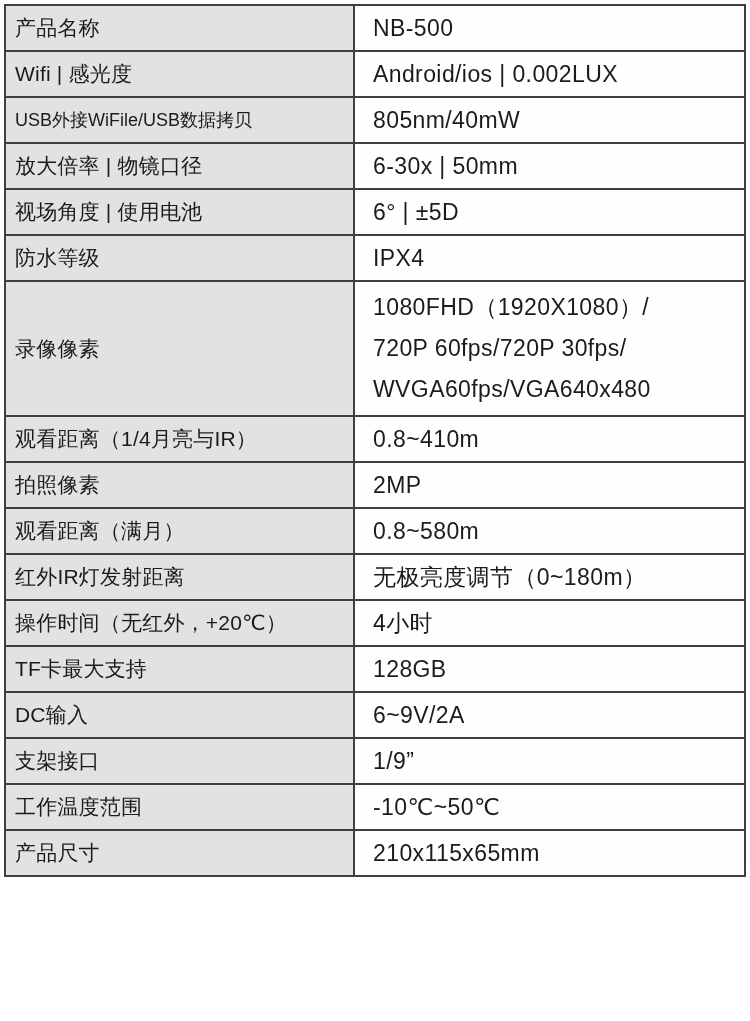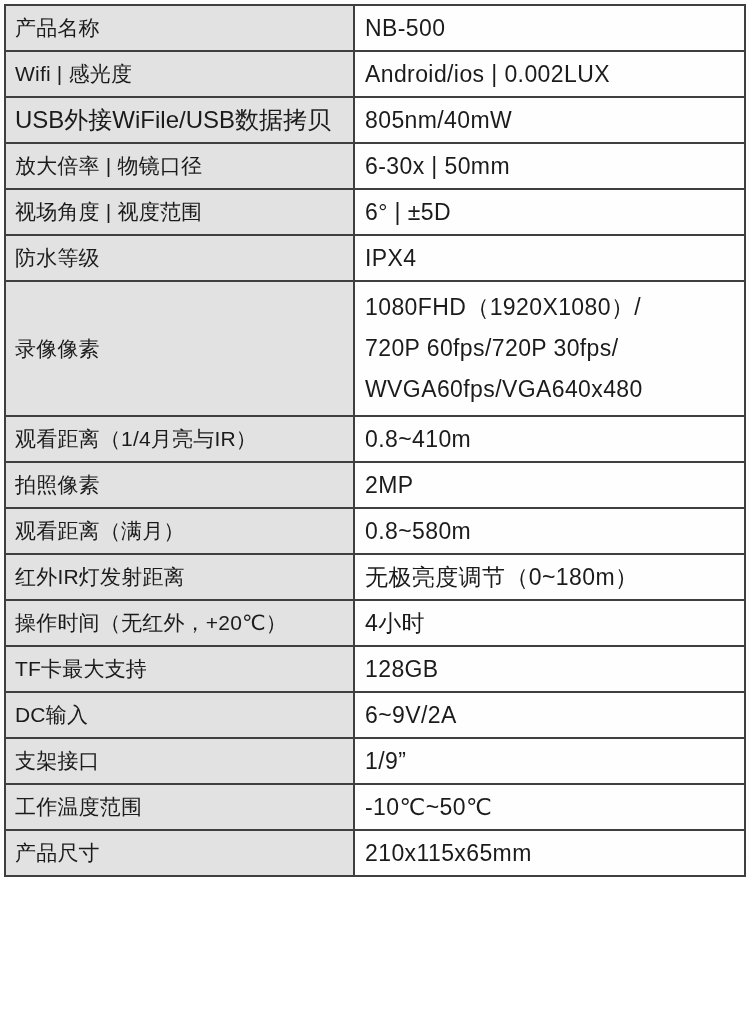--- a/index.html
+++ b/index.html
@@ -35,25 +35,25 @@
     width: 332px;
     background: #e2e2e2;
     font-size: 21px;
     padding: 2px 6px 2px 9px;
     letter-spacing: 0.2px;
     height: 40px;
   }
   td.value-cell {
     background: #fefefe;
     font-size: 23px;
-    padding: 2px 8px 2px 10px;
+    padding: 2px 8px 2px 18px;
     letter-spacing: 0.4px;
   }
   tr.row-small-label td.label-cell {
-    font-size: 24px;
+    font-size: 18px;
     letter-spacing: 0px;
     margin-left: 45px;
   }
   tr.row-multiline td.value-cell {
     white-space: pre-line;
     line-height: 41px;
     padding-top: 5px;
     padding-bottom: 5px;
   }
 </style>
@@ -77,21 +77,21 @@
     <td class="label-cell">USB外接WiFile/USB数据拷贝</td>
     <td class="value-cell">805nm/40mW</td>
   </tr>
 
   <tr>
     <td class="label-cell">放大倍率 | 物镜口径</td>
     <td class="value-cell">6-30x | 50mm</td>
   </tr>
 
   <tr>
-    <td class="label-cell">视场角度 | 视度范围</td>
+    <td class="label-cell">视场角度 | 使用电池</td>
     <td class="value-cell">6° | ±5D</td>
   </tr>
 
 
   <tr>
     <td class="label-cell">防水等级</td>
     <td class="value-cell">IPX4</td>
   </tr>
 
   <tr class="row-multiline">

